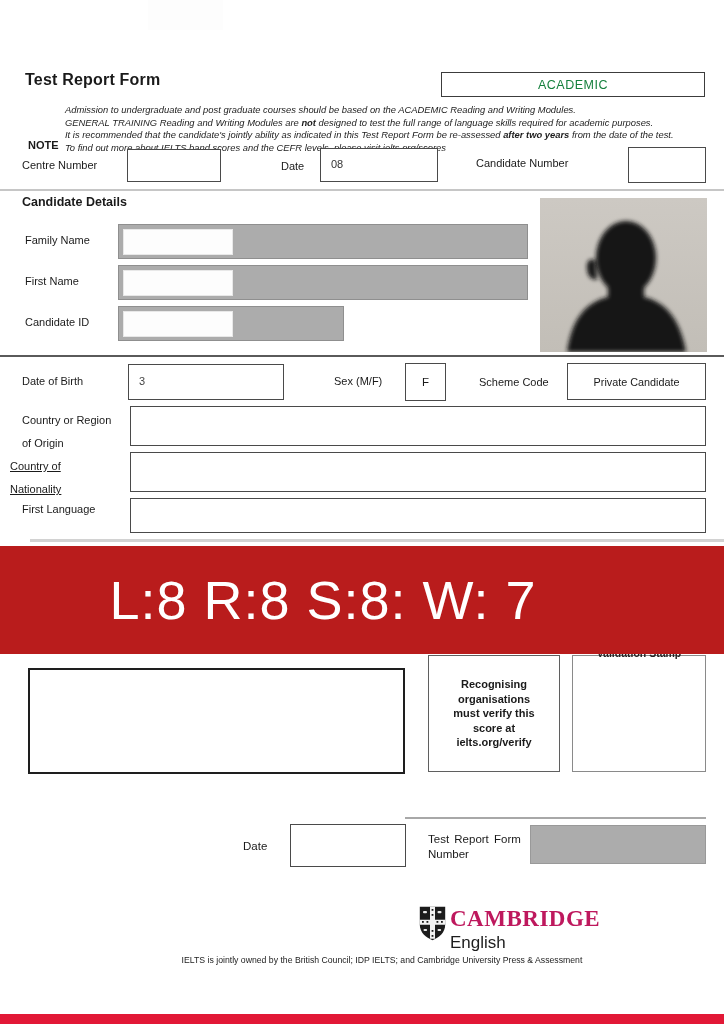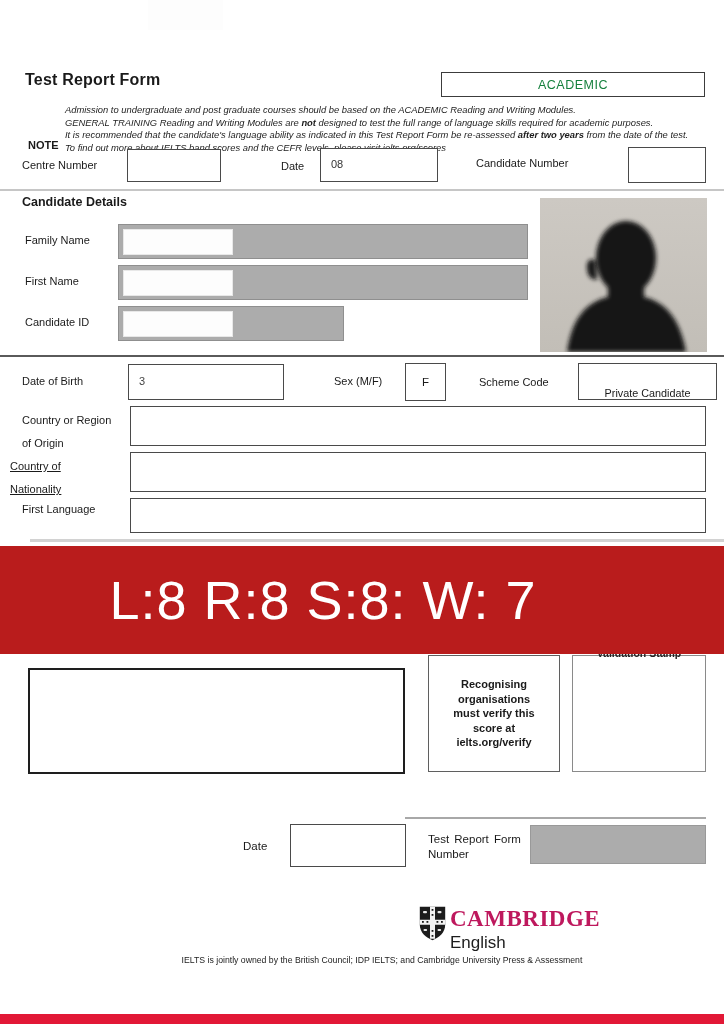--- a/index.html
+++ b/index.html
@@ -49,21 +49,21 @@
   .first-label { left: 25px; top: 275px; }
   .first-bar   { left: 118px; top: 265px; width: 410px; height: 35px; }
   .cid-label { left: 25px; top: 316px; }
   .cid-bar   { left: 118px; top: 306px; width: 226px; height: 35px; }
 
   .dob-label { left: 22px; top: 375px; }
   .dob-box   { left: 128px; top: 364px; width: 156px; height: 36px; font-size: 11px; padding: 10px 0 0 10px; color:#444; }
   .sex-label { left: 334px; top: 375px; }
   .sex-box   { left: 405px; top: 363px; width: 41px; height: 38px; display:flex; align-items:center; justify-content:center; font-size: 11.5px; }
   .scheme-label { left: 479px; top: 376px; }
-  .scheme-box   { left: 567px; top: 363px; width: 139px; height: 37px; display:flex; align-items:flex-end; justify-content:center; font-size: 10.8px; margin-left: 11px; }
+  .scheme-box   { left: 567px; top: 363px; width: 139px; height: 37px; display:flex; align-items:center; justify-content:center; font-size: 10.8px; }
 
   .origin-label { left: 22px; top: 409px; line-height: 23px; }
   .origin-box   { left: 130px; top: 406px; width: 576px; height: 40px; border-width: 1px; }
   .nat-label { left: 10px; top: 455px; line-height: 23px; text-decoration: underline; }
   .nat-box   { left: 130px; top: 452px; width: 576px; height: 40px; border-width: 1px; }
   .lang-label { left: 22px; top: 503px; }
   .lang-box   { left: 130px; top: 498px; width: 576px; height: 35px; border-width: 1px; }
 
   .banner {
     left: 0; top: 546px; width: 724px; height: 108px; z-index: 5;
@@ -109,21 +109,21 @@
 
   <div class="abs title">Test Report Form</div>
   <div class="abs academic-box">
     <span>ACADEMIC</span>
   </div>
 
   <div class="abs note-label">NOTE</div>
   <div class="abs note-lines">
       <div><span>Admission to undergraduate and post graduate courses should be based on the ACADEMIC Reading and Writing Modules.</span></div>
       <div><span>GENERAL TRAINING Reading and Writing Modules are </span><span class="b">not</span><span> designed to test the full range of language skills required for academic purposes.</span></div>
-      <div><span>It is recommended that the candidate's language ability as indicated in this Test Report Form be re-assessed </span><span class="b">after two years</span><span> from the date of the test.</span></div>
+      <div><span>It is recommended that the candidate's jointly ability as indicated in this Test Report Form be re-assessed </span><span class="b">after two years</span><span> from the date of the test.</span></div>
       <div><span>To find out more about IELTS band scores and the CEFR levels, please visit ielts.org/scores</span></div>
     </div>
 
   <div class="abs field-label centre-label">Centre Number</div>
   <div class="abs box centre-box"></div>
   <div class="abs field-label tdate-label">Date</div>
   <div class="abs box tdate-box">
     <span>08</span>
   </div>
   <div class="abs field-label cand-label">Candidate Number</div>

